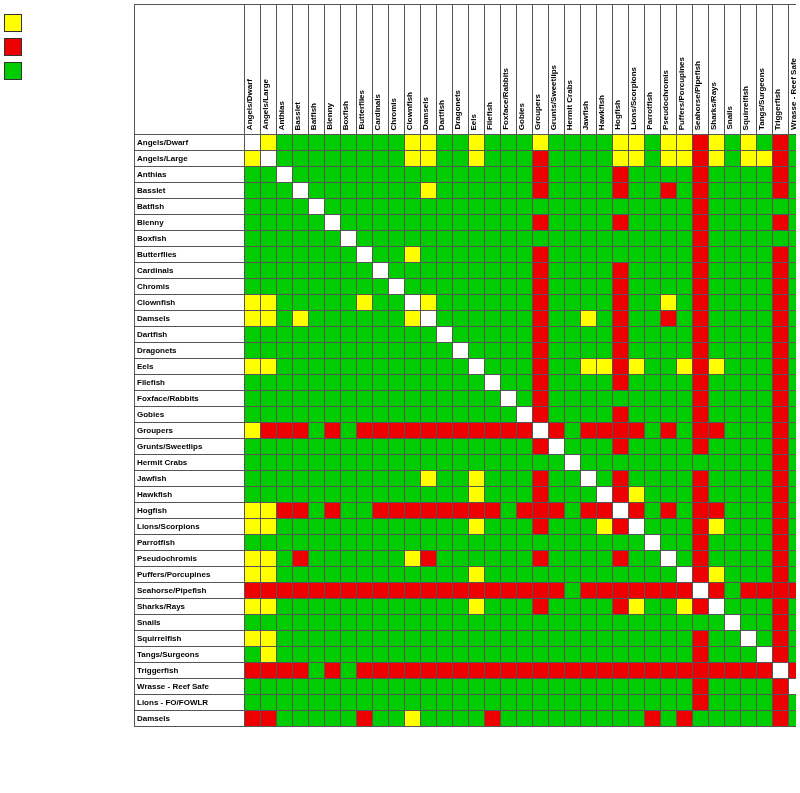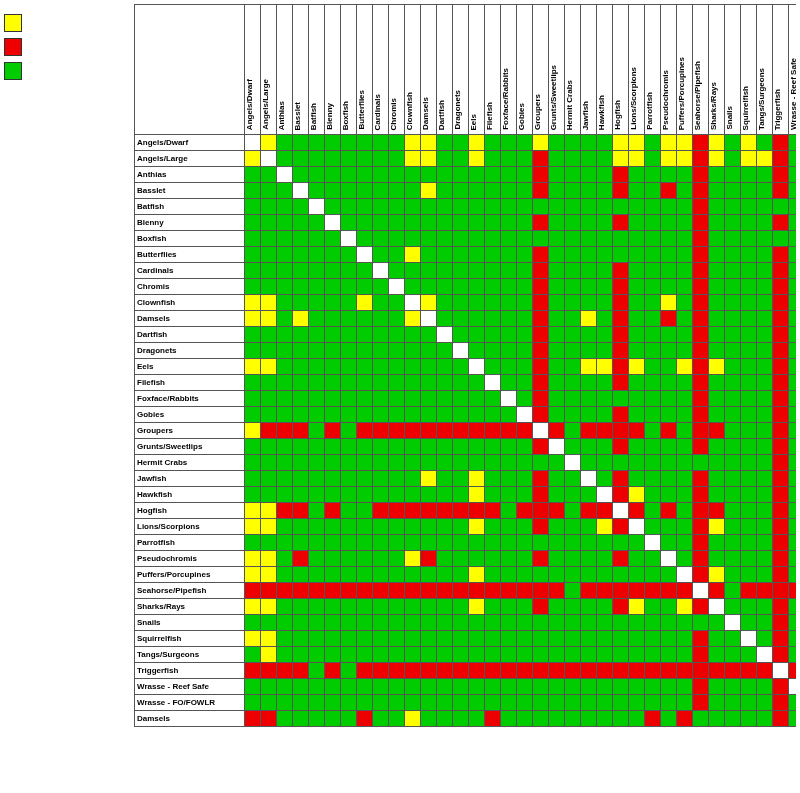--- a/index.html
+++ b/index.html
@@ -1478,21 +1478,21 @@
             <td class="c-g"></td>
             <td class="c-r"></td>
             <td class="c-g"></td>
             <td class="c-g"></td>
             <td class="c-g"></td>
             <td class="c-g"></td>
             <td class="c-r"></td>
             <td class="c-w"></td>
           </tr>
           <tr>
-            <td class="row-header">Wrasse - FO/FOWLR</td>
+            <td class="row-header">Lions - FO/FOWLR</td>
             <td class="c-g"></td>
             <td class="c-g"></td>
             <td class="c-g"></td>
             <td class="c-g"></td>
             <td class="c-g"></td>
             <td class="c-g"></td>
             <td class="c-g"></td>
             <td class="c-g"></td>
             <td class="c-g"></td>
             <td class="c-g"></td>

